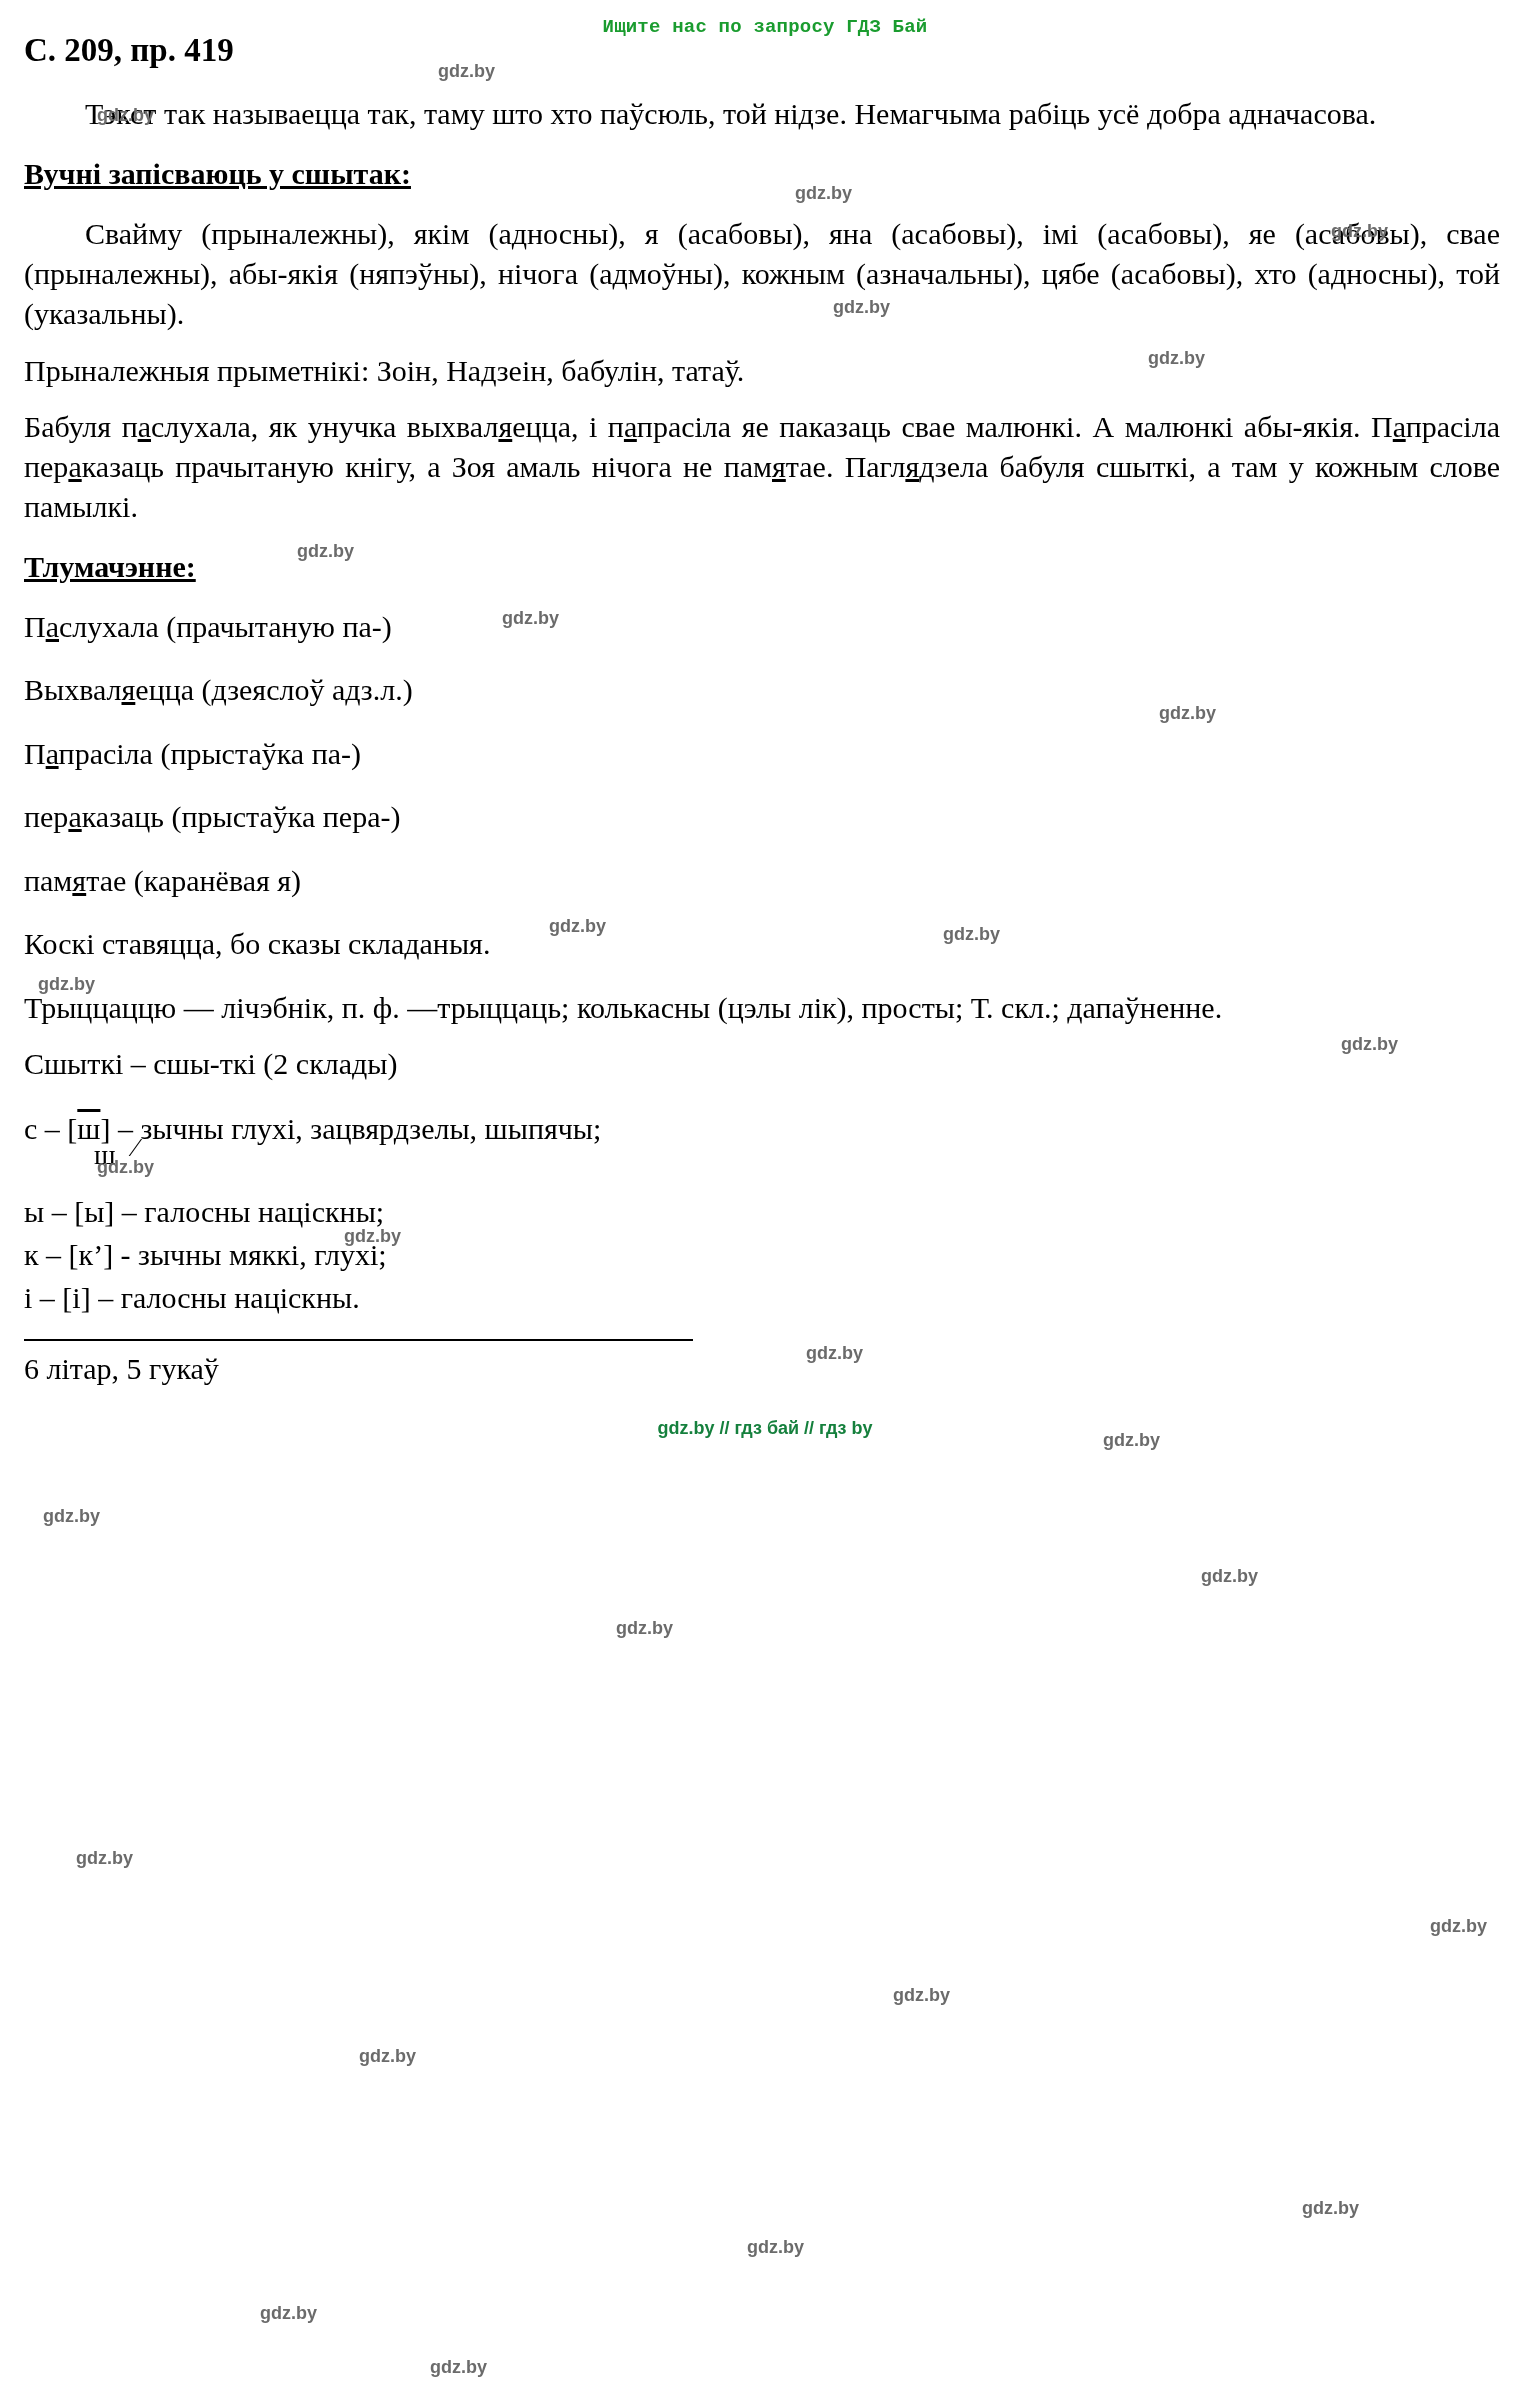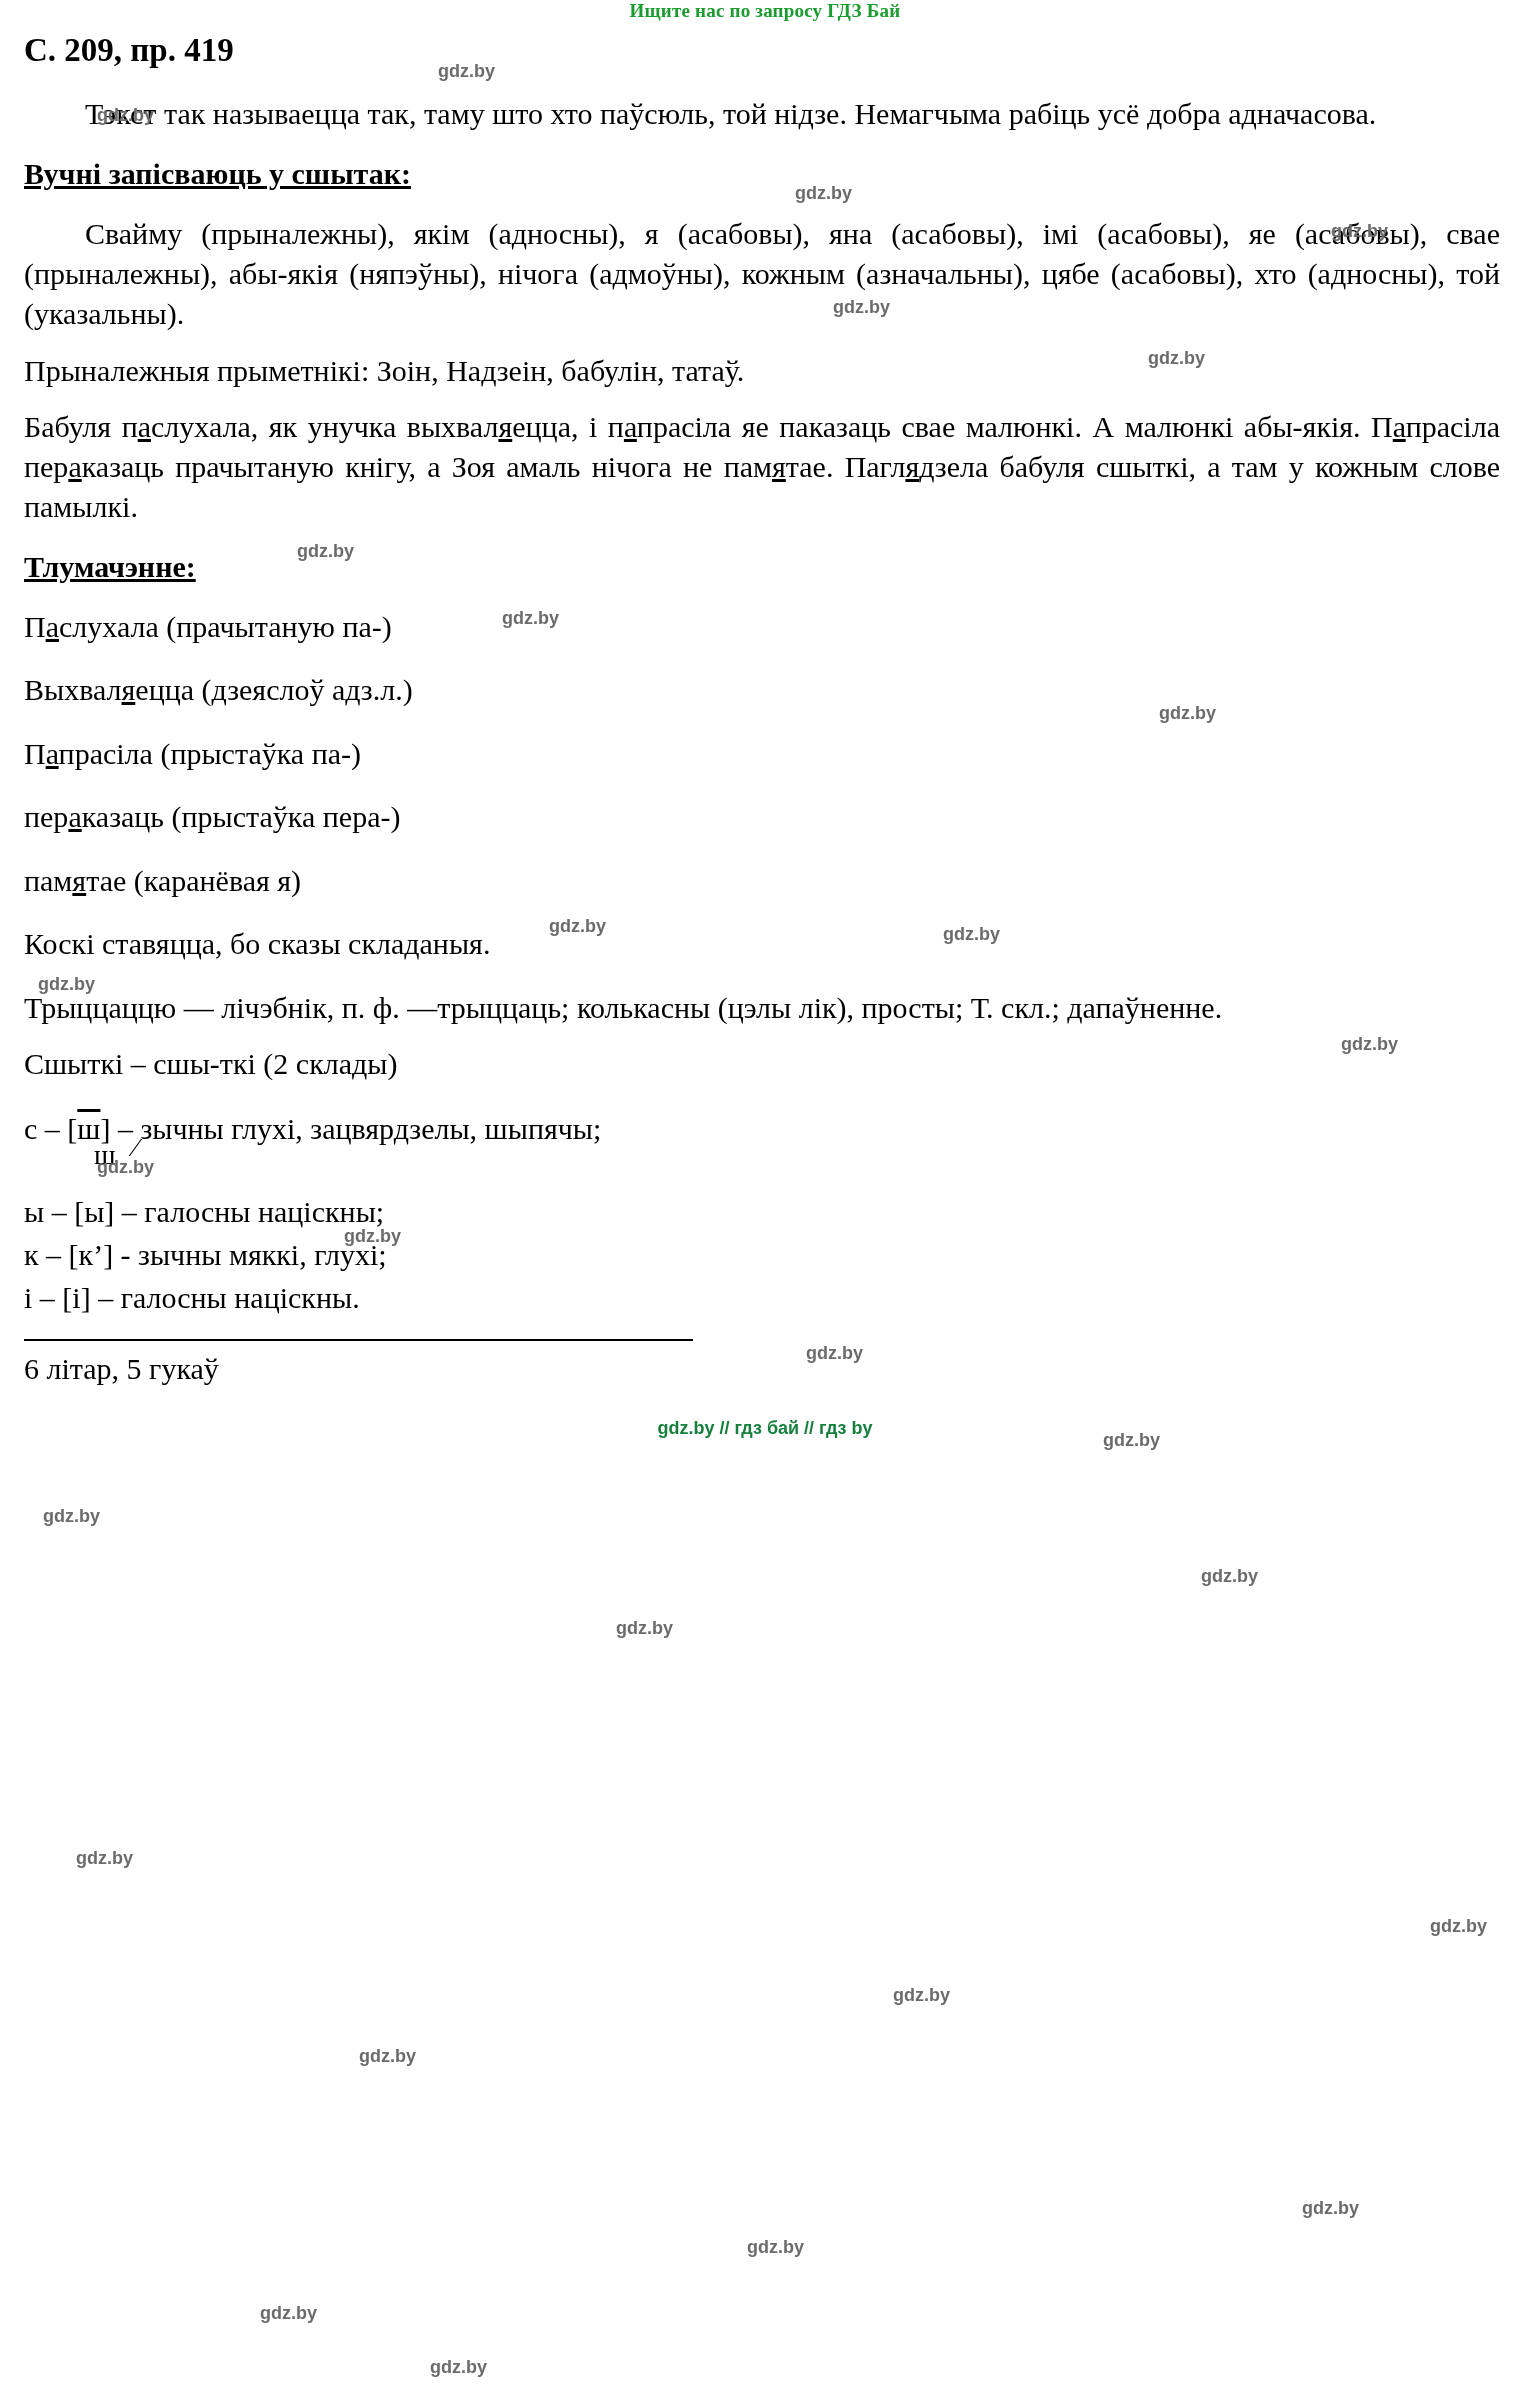--- a/index.html
+++ b/index.html
@@ -16,25 +16,25 @@
   }
   .page {
     position: relative;
     width: 1530px;
     min-height: 2401px;
     padding: 0;
     box-sizing: border-box;
   }
   .top-banner {
     position: absolute;
-    top: 0px;
+    top: 16px;
     left: 0;
     width: 100%;
     text-align: center;
-    font-family: Liberation Serif, serif;
+    font-family: Liberation Mono, monospace;
     font-size: 19px;
     font-weight: bold;
     color: #1a9c2f;
     letter-spacing: 0.2px;
   }
   .content {
     position: relative;
     padding: 32px 30px 0 24px;
     box-sizing: border-box;
   }

